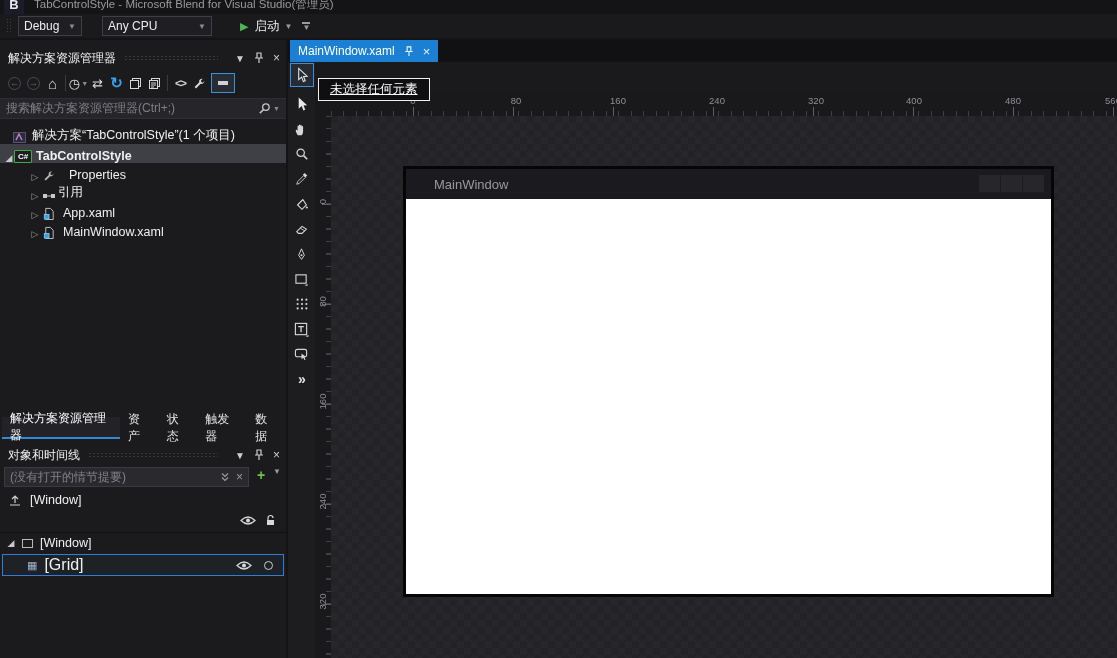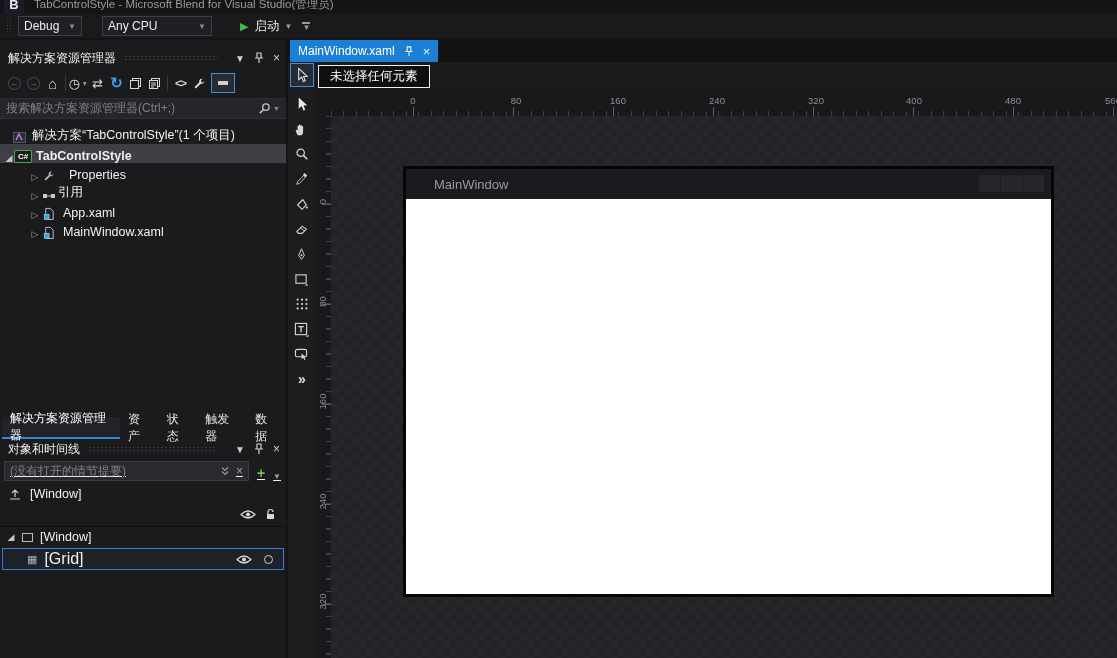--- a/index.html
+++ b/index.html
@@ -58,21 +58,21 @@
   .csharp-badge { width:19px; height:13px; border:1px solid #3fae49; color:#fff; background:#1e1e20;
                   font-size:8px; font-weight:bold; display:flex; align-items:center; justify-content:center; border-radius:1px; }
 
   .spacer { flex:1; }
 
   .bottom-tabs { height:22px; display:flex; align-items:stretch; padding-left:2px; }
   .btab { display:flex; align-items:center; padding:0 8px; font-size:12px; color:#e4e4e6; }
   .btab.active { color:#ffffff; border-bottom:2px solid #2f8ad6; background:#232327; }
 
   .ot-section { height:231px; display:flex; flex-direction:column; }
-  .sb-row { height:24px; display:flex; align-items:flex-end; padding:2px 5px 2px 4px;text-decoration:underline; }
+  .sb-row { height:24px; display:flex; align-items:flex-start; padding:2px 5px 2px 4px; }
   .sb-box { flex:1; height:20px; background:#2a2a2e; border:1px solid #3a3a40; display:flex; align-items:center; padding:0 5px; }
   .sb-ph { flex:1; font-size:12px; color:#80808a; }
   .sb-ico { color:#9a9aa0; margin-left:6px; display:flex; align-items:center; }
   .plus { color:#73c04d; font-weight:bold; font-size:14px; margin:0 3px 0 8px; }
   .scope-row { height:22px; display:flex; align-items:center; padding-left:8px; }
   .scope-label { font-size:12.5px; color:#f0f0f0; margin-left:8px; }
   .vis-row { height:18px; display:flex; align-items:center; justify-content:flex-end; padding-right:10px; gap:9px; }
   .ot-div { height:1px; background:#101013; margin-top:3px; }
   .ot-row { height:20px; display:flex; align-items:center; font-size:12.5px; color:#f0f0f0; }
   .ot-row .sq { width:11px; height:9px; border:1px solid #b8b8bc; margin:0 7px 0 6px; }
@@ -109,22 +109,22 @@
     background-repeat:no-repeat; }
   .v-ruler .rl { position:absolute; left:-3px; width:20px; text-align:center; transform:rotate(-90deg); font-size:9.5px; color:#8f8f95; }
   .ruler-corner { position:absolute; left:27px; top:32px; width:16px; height:22px; background:#19191b; }
 
   .artboard { position:absolute; left:43px; top:54px; right:0; bottom:0; background:#232326;
     background-image:
       linear-gradient(45deg, #27272b 25%, transparent 25%, transparent 75%, #27272b 75%),
       linear-gradient(45deg, #27272b 25%, transparent 25%, transparent 75%, #27272b 75%);
     background-size:14px 14px; background-position:0 0, 7px 7px; }
 
-  .breadcrumb-box { position:absolute; left:30px; top:3px; height:23px; border:1px solid #f0f0f0; background:#0f0f11;
-                    display:flex; align-items:center; padding:0 11px; font-size:12.5px; color:#fff; z-index:5; }
+  .breadcrumb-box { position:absolute; left:30px; top:16px; height:23px; border:1px solid #f0f0f0; background:#0f0f11;
+                    display:flex; align-items:center; padding:0 11px; font-size:12.5px; color:#fff; z-index:5;text-decoration:underline; }
 
   .design-window { position:absolute; left:115px; top:104px; width:651px; height:431px;
                    border:3px solid #060607; background:#ffffff;text-align:center; }
   .dw-titlebar { height:30px; background:#1b1b1f; display:flex; align-items:center; position:relative; }
   .dw-title { margin-left:28px; font-size:13px; color:#9a9a9e; }
   .dw-btns { position:absolute; right:7px; top:6px; display:flex; gap:1px; }
   .dw-btn { width:21px; height:17px; background:#26262b; }
   .dw-client { position:absolute; left:0; right:0; top:30px; bottom:0; background:#fff; }
 
   svg { display:block; }
@@ -285,21 +285,21 @@
 
       <div class="bottom-tabs">
         <div class="btab active">解决方案资源管理器</div>
         <div class="btab">资产</div>
         <div class="btab">状态</div>
         <div class="btab">触发器</div>
         <div class="btab">数据</div>
       </div>
 
       <div class="ot-section">
-        <div class="panel-header" style="">
+        <div class="panel-header" style="margin-top:6px">
           <span class="ph-title">对象和时间线</span>
           <span class="ph-grip"></span>
           <span class="ph-ico">▼</span>
           <span class="ph-ico">
             <svg width="10" height="12" viewBox="0 0 10 12">
                 <path d="M3 1h4v5H3z M1 6h8 M5 6v5" stroke="#cfcfd2" fill="none" stroke-width="1.2"></path>
               </svg>
           </span>
           <span class="ph-ico" style="font-size:12px">×</span>
         </div>

